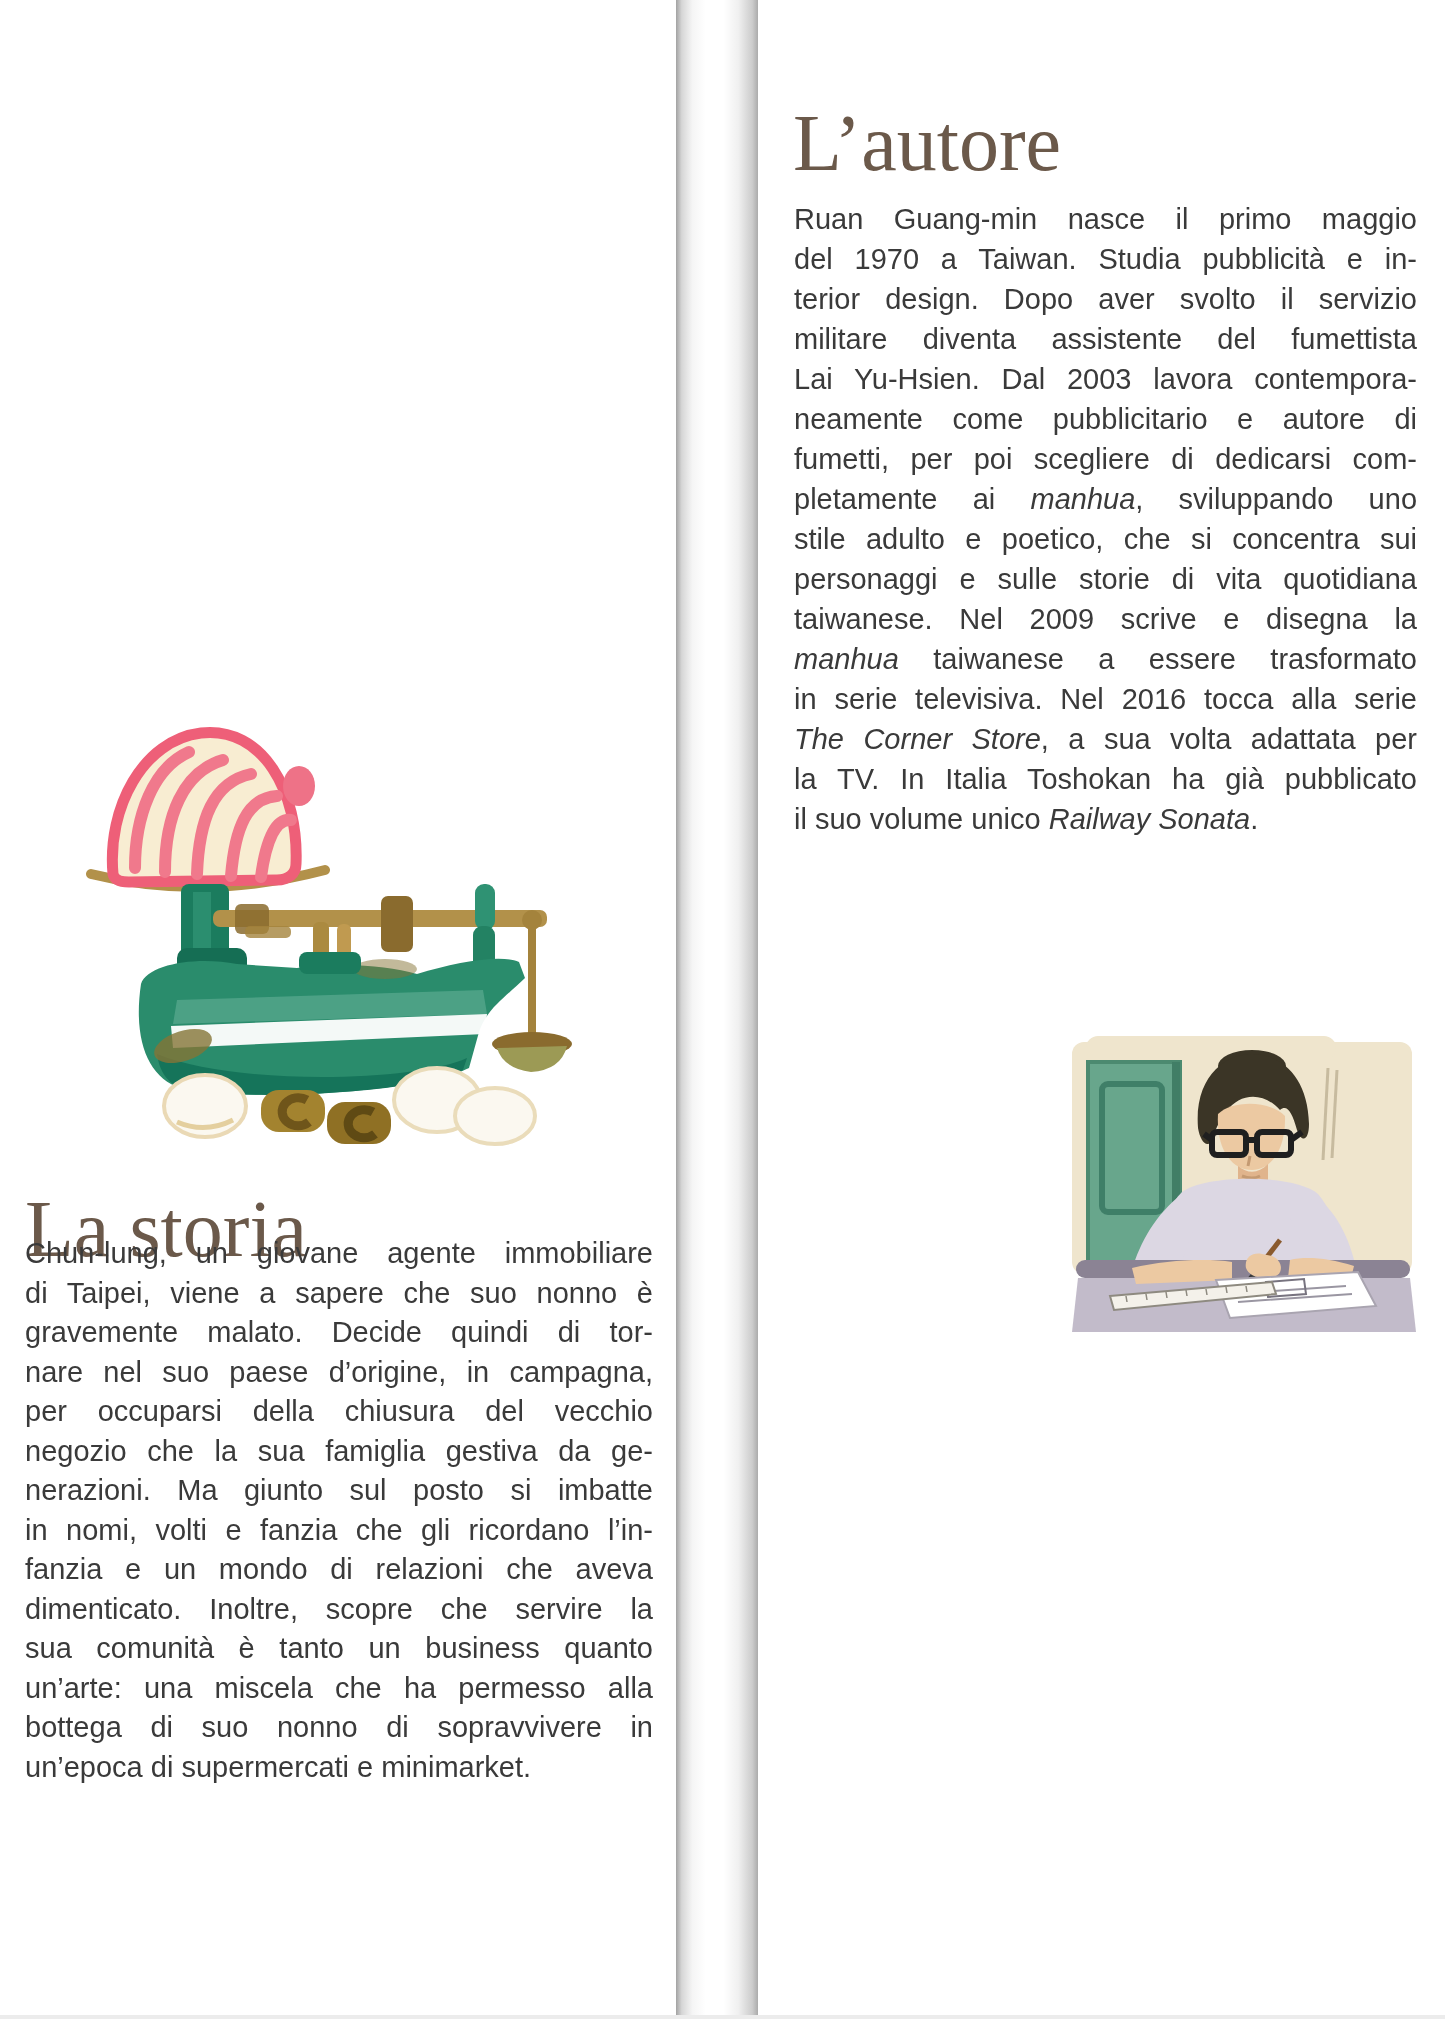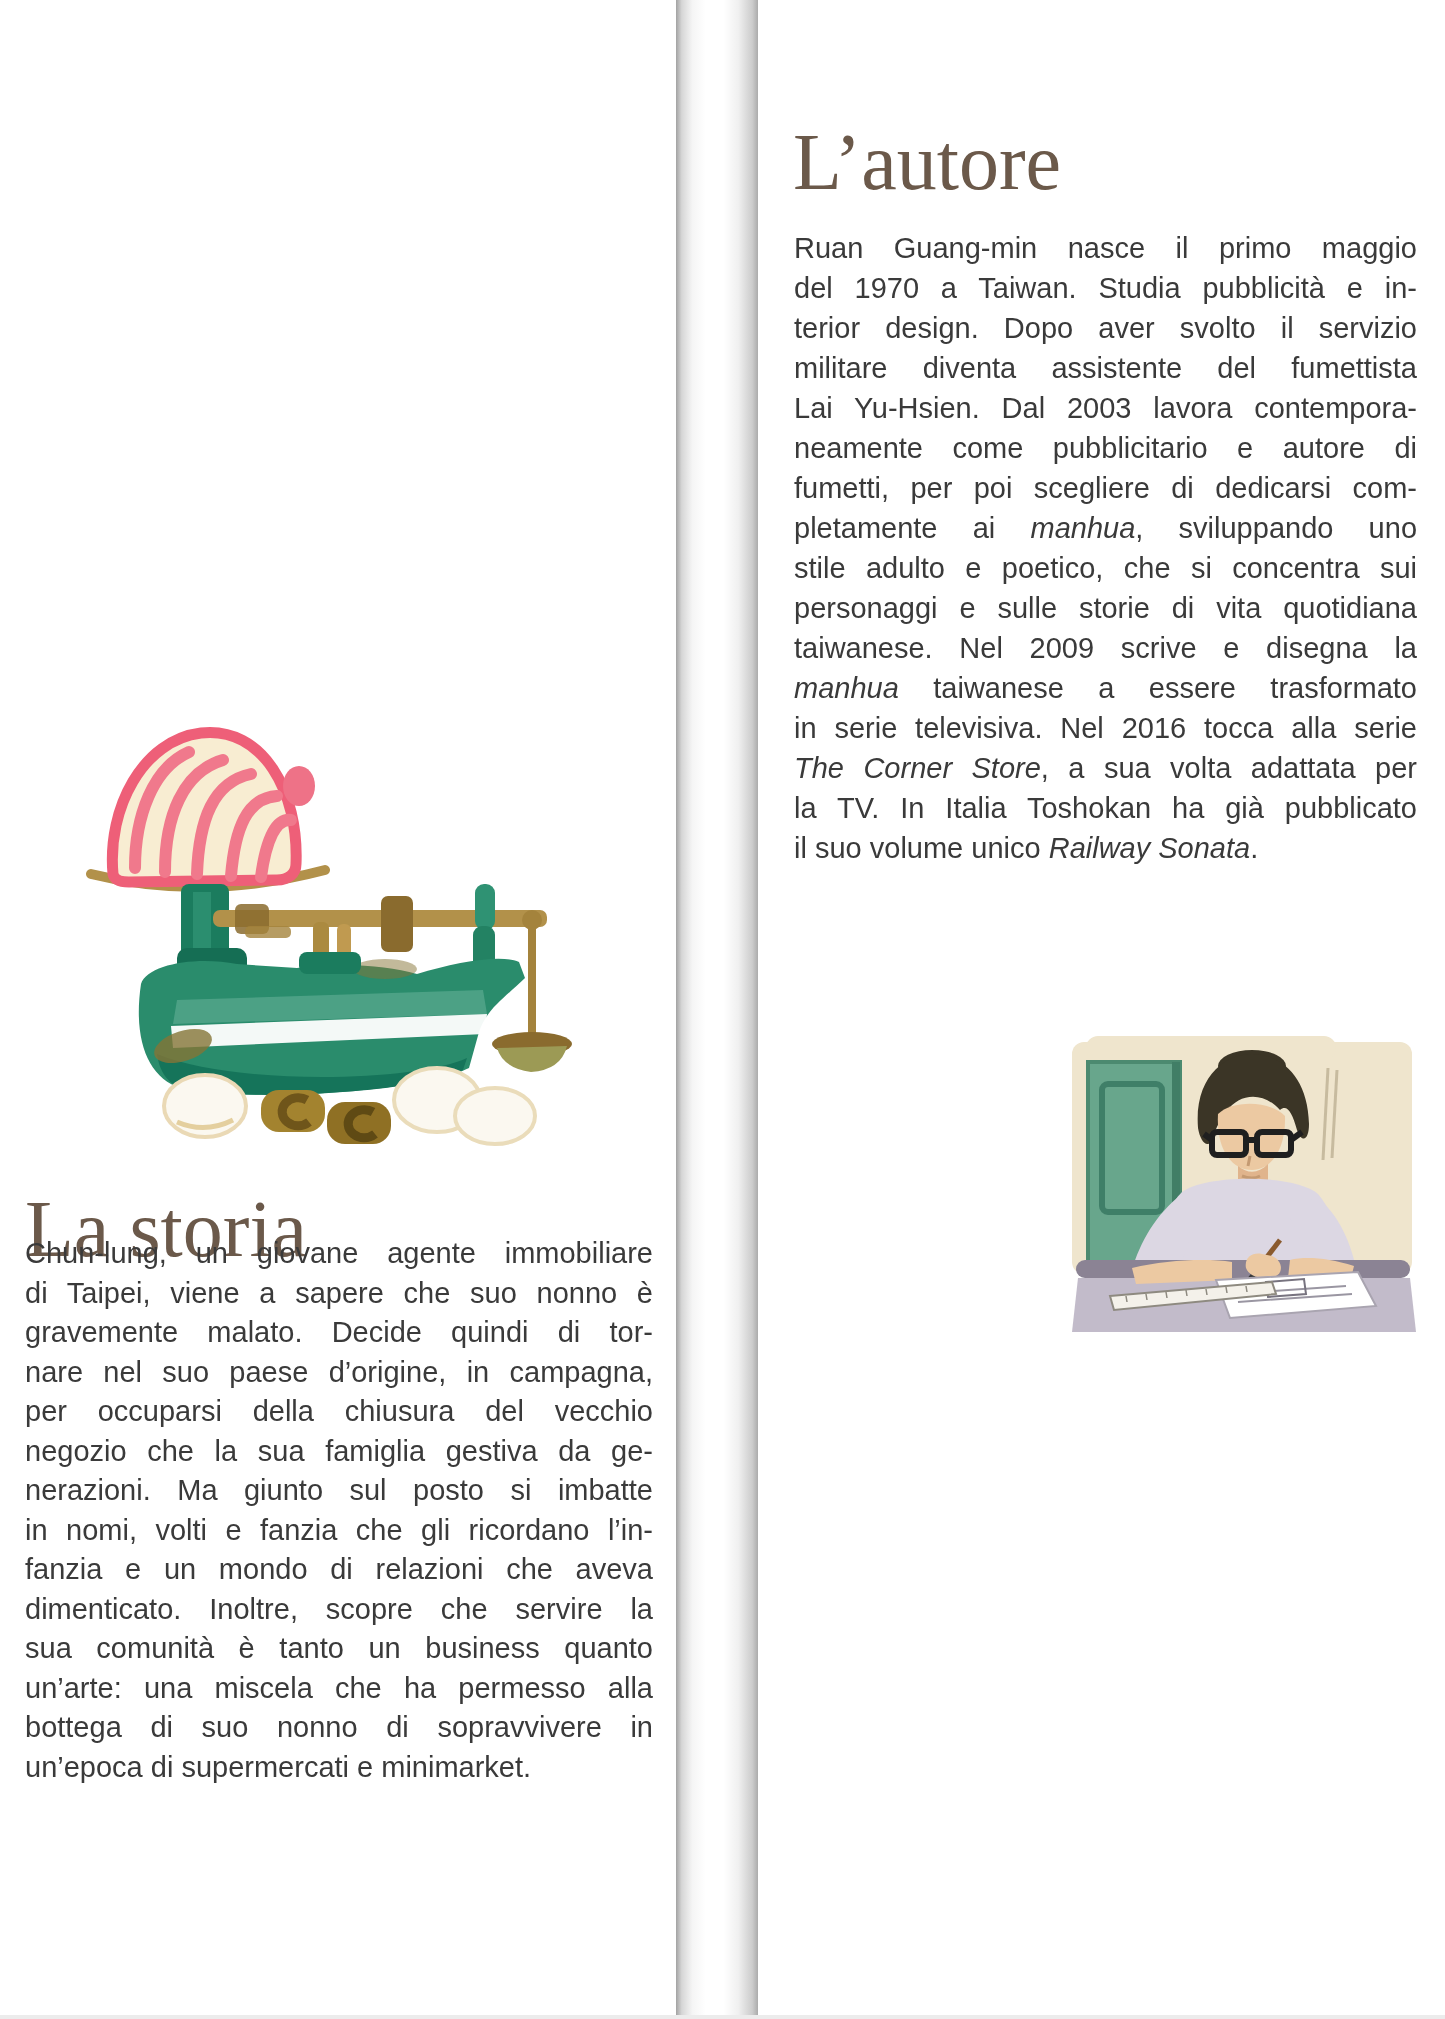--- a/index.html
+++ b/index.html
@@ -14,24 +14,24 @@
     background:linear-gradient(90deg,
       #a2a2a2 0%, #d6d6d6 7%, #f5f5f5 20%, #ffffff 36%,
       #ffffff 58%, #f0f0f0 76%, #cccccc 93%, #ababab 100%);
   }
   .bottom-edge{position:absolute;left:0;bottom:0;width:100%;height:4px;background:#ececec;}
   .heading{
     position:absolute;margin:0;font-family:"Liberation Serif","DejaVu Serif",serif;
     font-weight:400;font-size:80px;line-height:1;color:var(--heading-color,#6b594a);
   }
   .heading-left{left:25px;top:1189px;text-align:right;}
-  .heading-right{left:793px;top:122px;}
+  .heading-right{left:793px;top:103px;}
   .para{position:absolute;font-size:29px;color:var(--body-color,#3a3a3a);}
   .para-left{left:25px;top:1234px;width:628px;line-height:39.5px;}
-  .para-right{left:794px;top:199px;width:623px;line-height:40px;margin-top:29px;}
+  .para-right{left:794px;top:199px;width:623px;line-height:40px;}
   .para .line{text-align:justify;text-align-last:justify;}
   .para .line:last-child{text-align-last:left;}
   .para em{}
   .illus{position:absolute;}
   .illus-scale{left:85px;top:716px;width:516px;height:432px;}
   .illus-author{left:1066px;top:1028px;width:354px;height:310px;}
   .illus svg{display:block;width:100%;height:100%;}
 </style>
 </head>
 <body>

